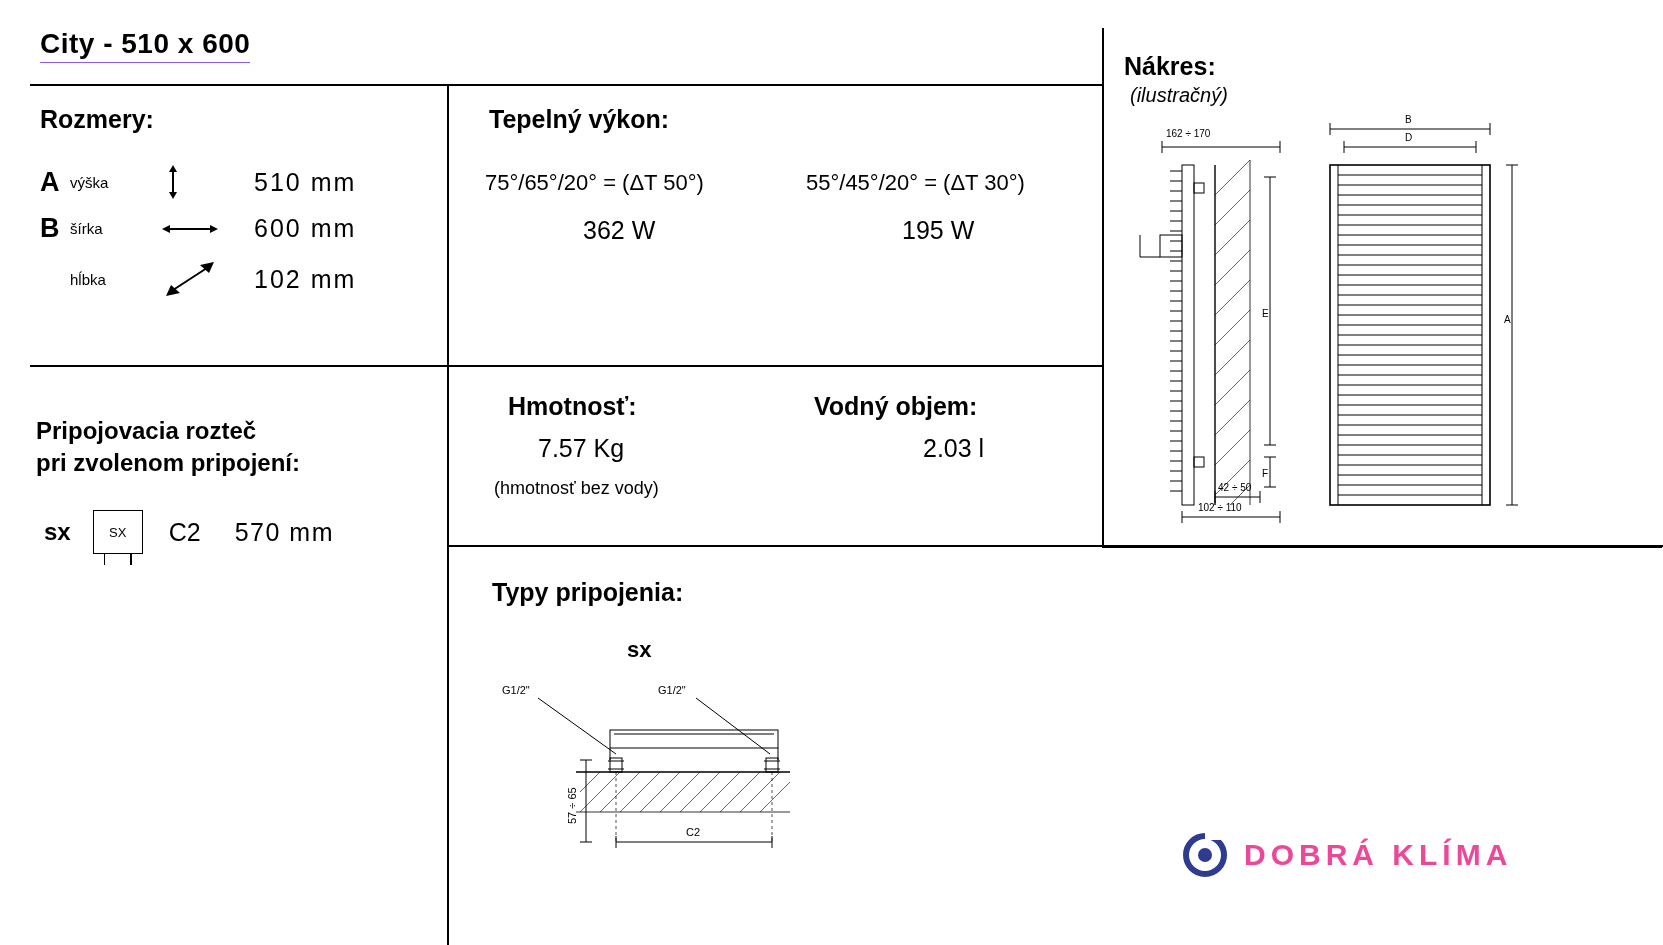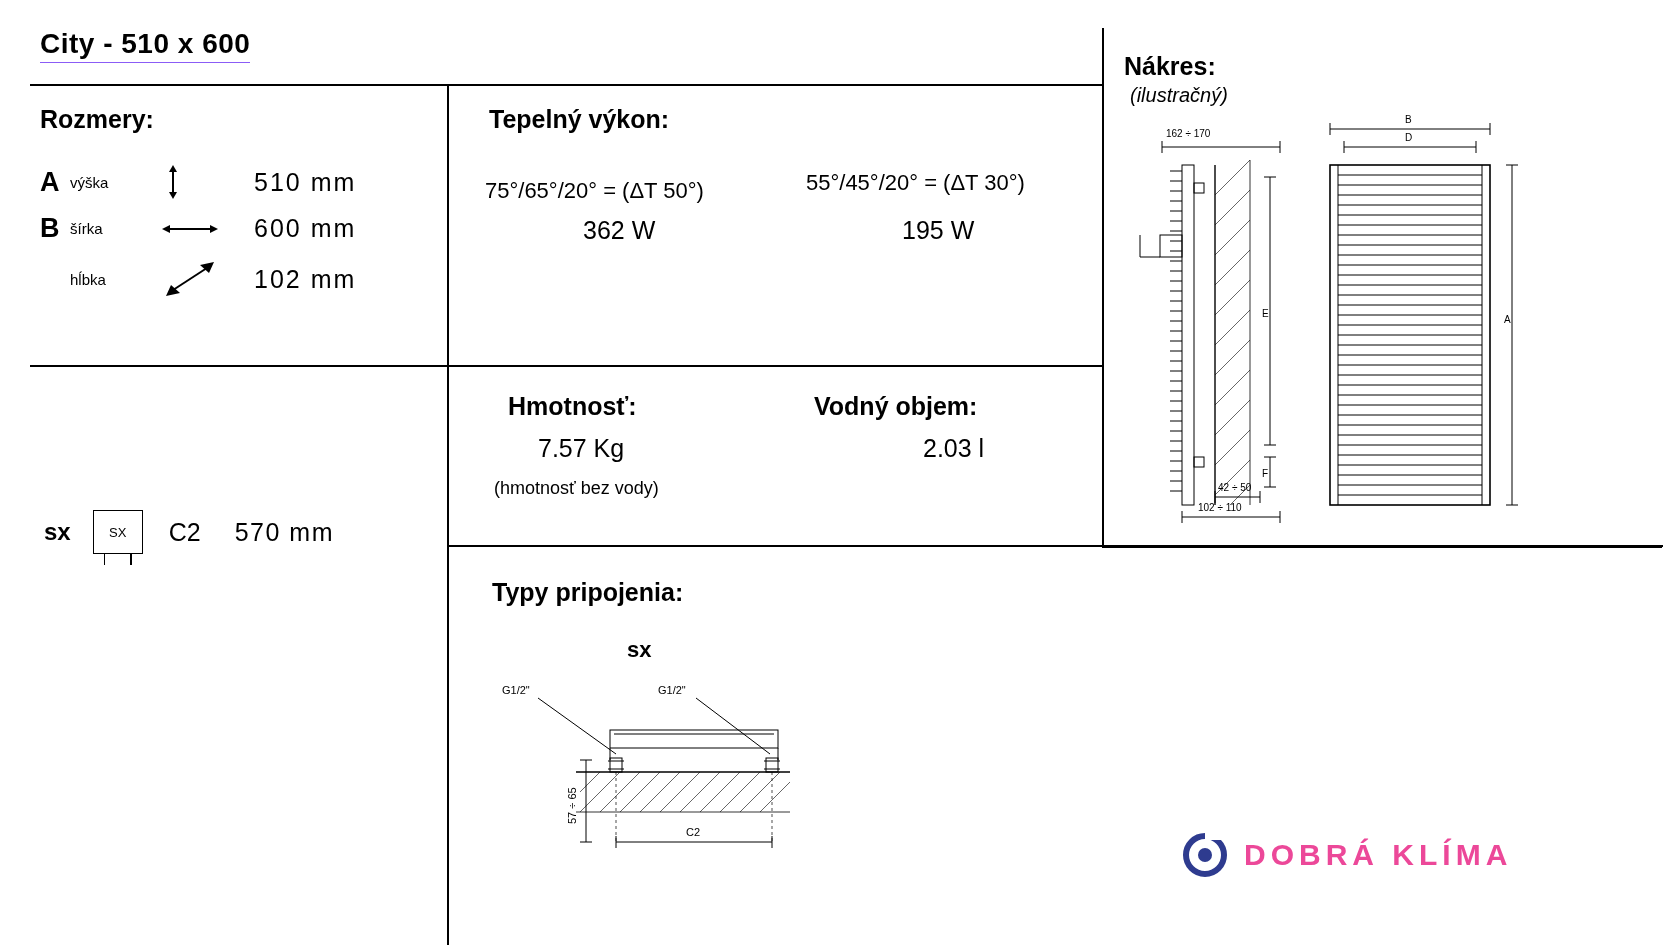--- a/index.html
+++ b/index.html
@@ -262,25 +262,29 @@
         <line x1="8" y1="32" x2="48" y2="6" stroke="#000" stroke-width="2"></line>
         <polygon points="52,2 38,5 47,13" fill="#000"></polygon>
         <polygon points="4,36 18,33 9,25" fill="#000"></polygon>
       </svg>
     </span>
     <span class="dim-value">102 mm</span>
   </div>
 
   <div class="sec-head" style="left:489px; top:105px;">Tepelný výkon:</div>
 
-  <div class="tv-cond" style="left:485px; top:170px;margin-top:8px;">75°/65°/20° = (ΔT 50°)</div>
+  <div class="tv-cond" style="left:485px; top:170px;">75°/65°/20° = (ΔT 50°)</div>
   <div class="tv-cond" style="left:806px; top:170px;">55°/45°/20° = (ΔT 30°)</div>
   <div class="tv-val" style="left:583px; top:216px;">362 W</div>
   <div class="tv-val" style="left:902px; top:216px;">195 W</div>
 
+  <div class="pr-text" style="left:36px; top:415px;">
+    <div>Pripojovacia rozteč</div>
+    <div>pri zvolenom pripojení:</div>
+  </div>
 
   <div class="pr-row" style="left:44px; top:510px;">
     <span class="pr-sx">sx</span>
     <span class="pr-box">
       <span>SX</span>
     </span>
     <span class="pr-c2">C2</span>
     <span class="pr-mm">570 mm</span>
   </div>
 

